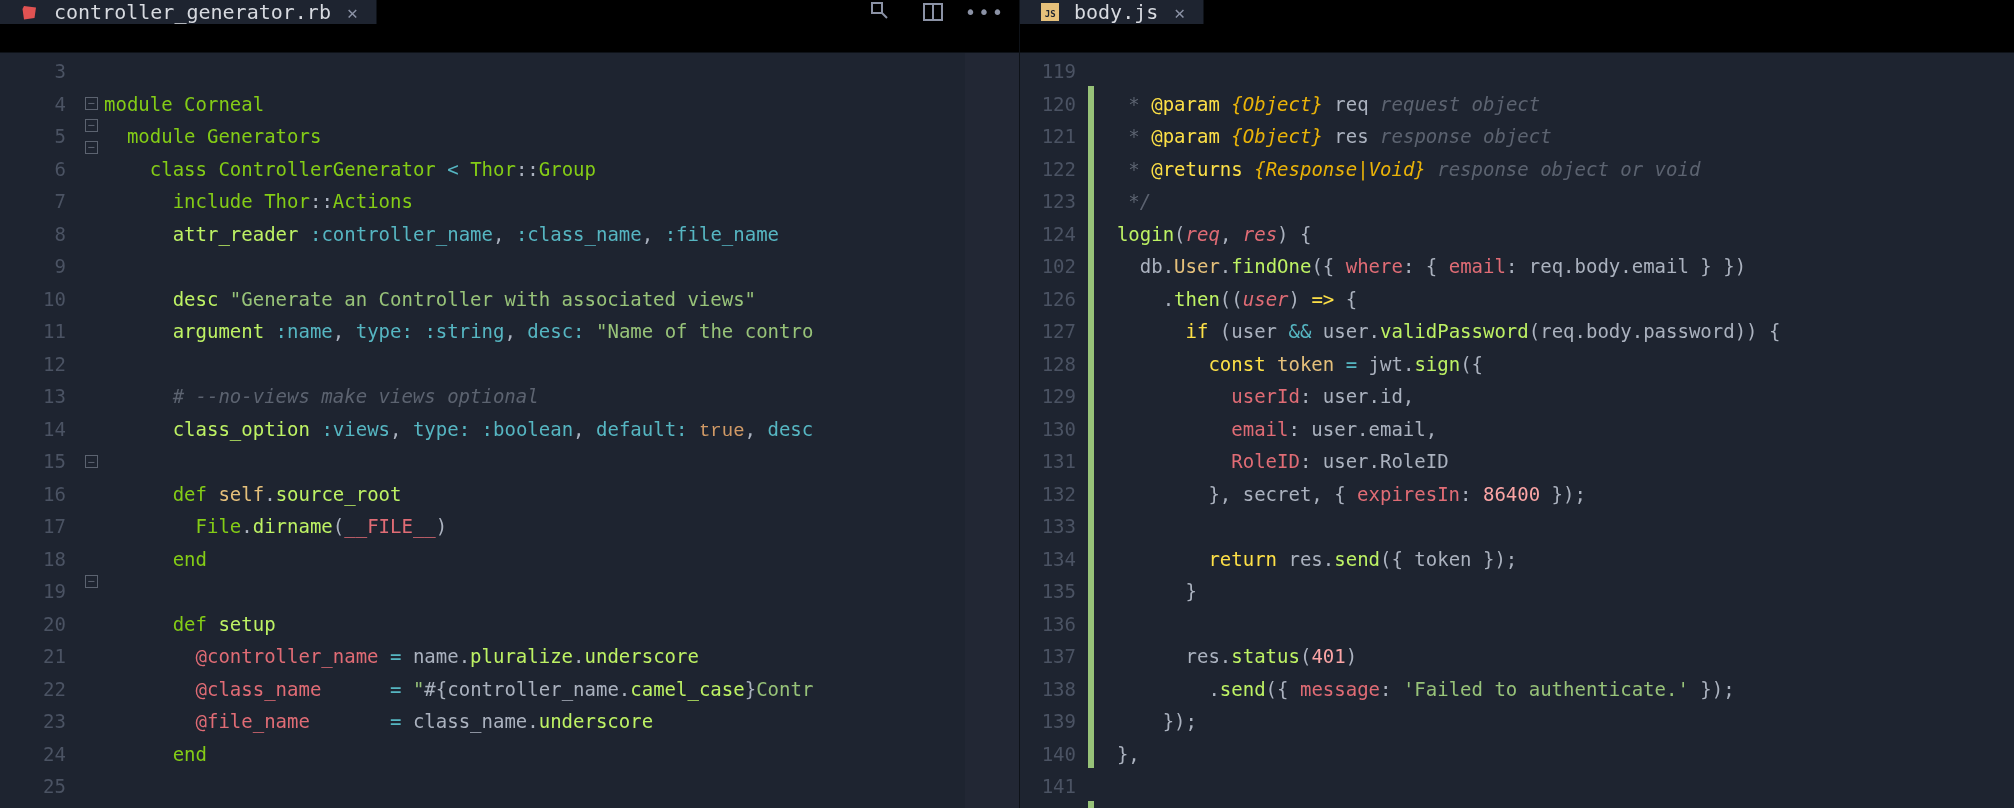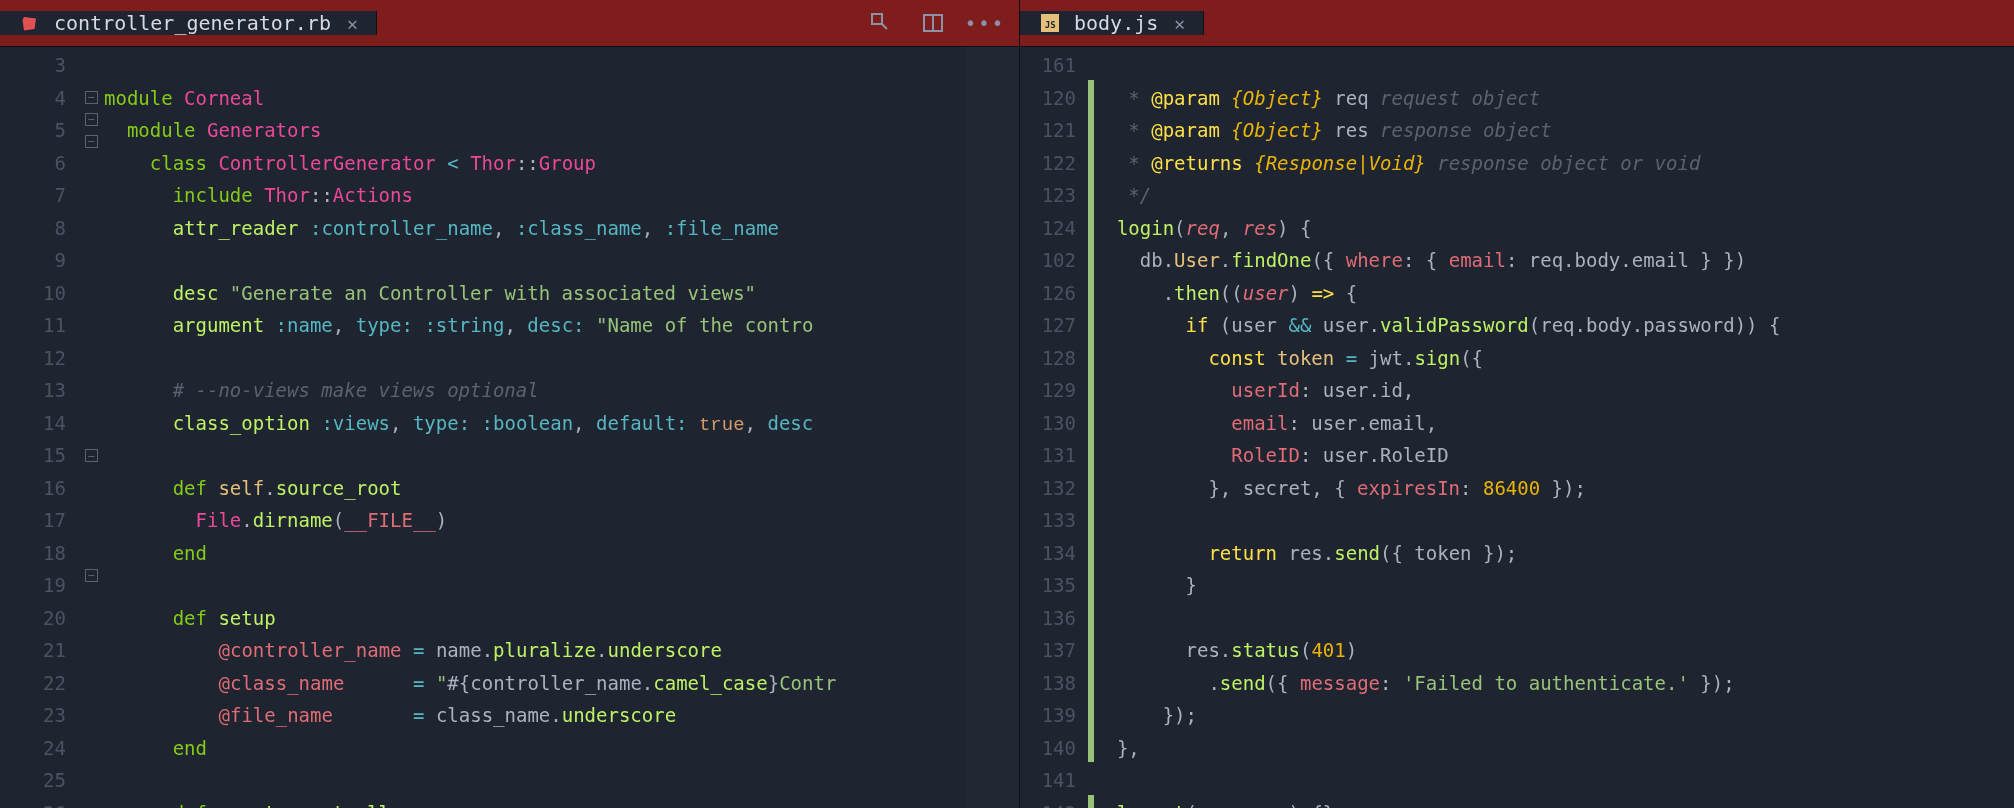--- a/index.html
+++ b/index.html
@@ -11,24 +11,24 @@
   overflow: hidden;
   width: 2014px;
   height: 808px;
   display: flex;
 }
 .pane { display: flex; flex-direction: column; overflow: hidden; }
 .pane.left { width: 1020px; border-right: 1px solid #0e1218; }
 .pane.right { flex: 1; }
 
 .tabbar {
-  height: 47px;
-  background: #7f1d1d;
+  height: 53px;
+  background: #000000;
   display: flex;
-  align-items: center;
+  align-items: flex-start;
   border-bottom: 1px solid #0e1218;
 }
 .tab {
   display: flex;
   align-items: center;
   padding: 0 16px 0 20px;
   gap: 14px;
   background: #1e2430;
   border-right: 1px solid #0e1218;
   color: #d7dae0;
@@ -48,27 +48,27 @@
 .foldcol .fold { display: flex; justify-content: center; height: 32.5px; align-items: center; font-size: 14px; }
 .fold.box { border: 1px solid #5c6370; width: 13px; height: 13px; margin: 9px auto 0; line-height: 10px; font-size: 12px; text-align: center; }
 .changecol { width: 6px; }
 .changecol .mk { height: 32.5px; }
 .changecol .mk.mod { background: #97c278; }
 .code { flex: 1; padding-top: 2px; white-space: pre; overflow: hidden; }
 .line { height: 32.5px; line-height: 32.5px; }
 
 
 .kw { color: #84cc16; }
-.const { color: #ec4899; }
+.const { color: #84cc16; }
 .sym { color: #56b6c2; }
 .str { color: #98c379; }
-.num { color: #eab308; }
+.num { color: #fca5a5; }
 .com { color: #5c6370; font-style: italic; }
 .var { color: #e06c75; }
-.ivar { color: #e06c75; margin-left: 23px; }
+.ivar { color: #e06c75; }
 .op { color: #56b6c2; }
 .punc { color: #abb2bf; }
 .fnname { color: #bef264; }
 .pkw { color: #fde047; }
 .param { color: #e06c75; font-style: italic; }
 .jtype { color: #eab308; font-style: italic; }
 .bool { color: #d19a66; font-family: Liberation Mono, monospace; }
 .this { color: #e5c07b; }
 
 .minimap { position: absolute; right: 0; top: 0; bottom: 0; width: 54px; background: rgba(40,46,60,0.4); }
@@ -171,21 +171,21 @@
             <rect width="24" height="24" fill="#e5c07b"></rect>
             <text x="5" y="18" font-size="12" font-weight="bold" fill="#1e2430">JS</text>
           </svg>
       </span>
       <span>body.js</span>
       <span class="close">✕</span>
     </div>
   </div>
   <div class="editor">
     <div class="gutter" id="gutter-right">
-        <div class="line">161</div>
+        <div class="line">119</div>
         <div class="line">120</div>
         <div class="line">121</div>
         <div class="line">122</div>
         <div class="line">123</div>
         <div class="line">124</div>
         <div class="line">102</div>
         <div class="line">126</div>
         <div class="line">127</div>
         <div class="line">128</div>
         <div class="line">129</div>

